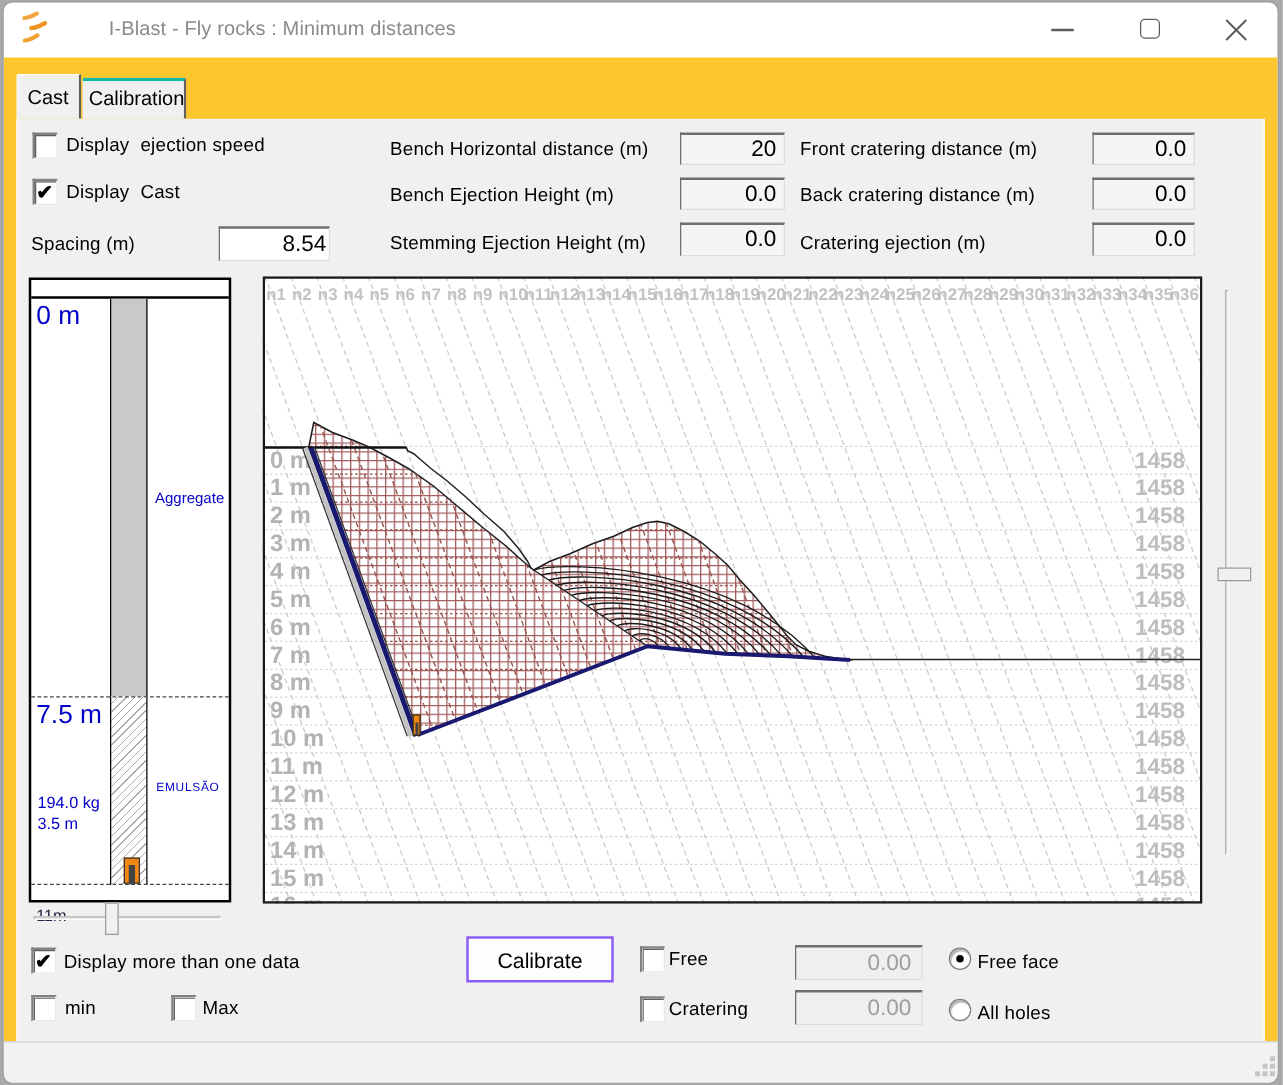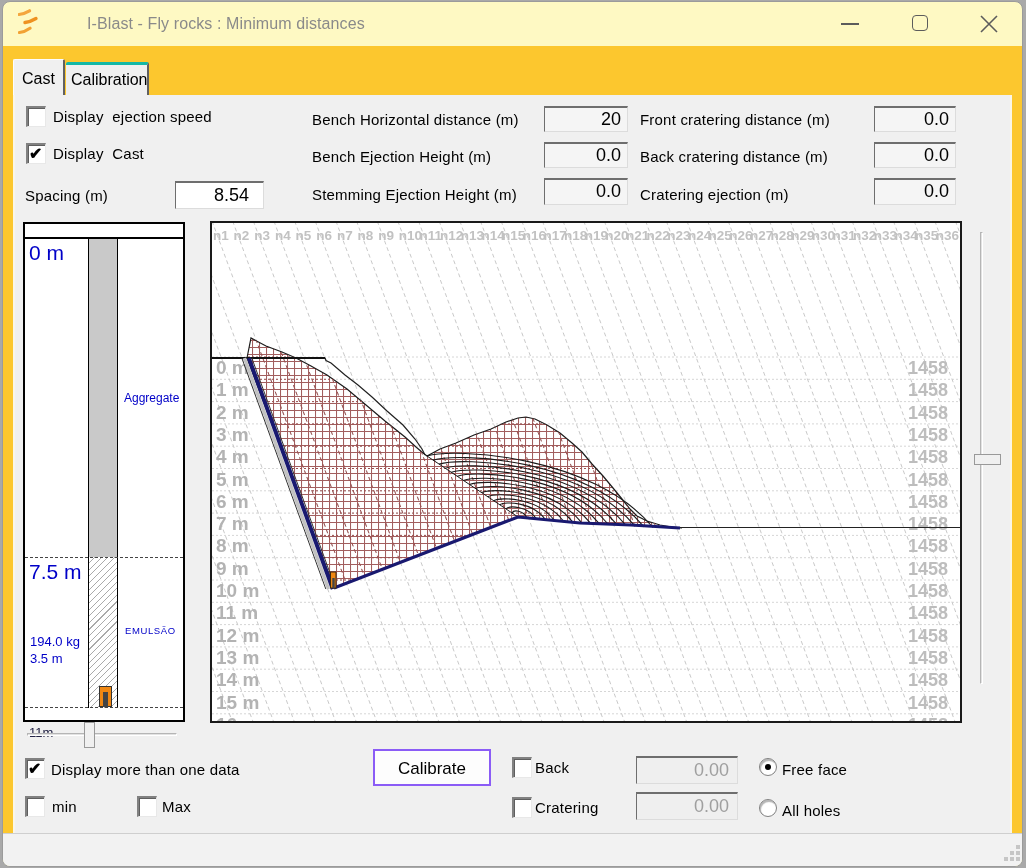--- a/index.html
+++ b/index.html
@@ -1,15 +1,15 @@
 <!DOCTYPE html>
 <html><head><meta charset="utf-8"><style>
 *{margin:0;padding:0;box-sizing:border-box;-webkit-font-smoothing:antialiased}
 html,body{width:1026px;height:868px;overflow:hidden;background:#a9a9a9;font-family:"Liberation Sans",sans-serif}
-#win{position:absolute;left:2px;top:1px;width:1021px;height:866px;background:#fef9c3;border:1px solid #9b9b9b;border-radius:8px;overflow:hidden}
+#win{position:absolute;left:2px;top:1px;width:1021px;height:866px;background:#ffffff;border:1px solid #9b9b9b;border-radius:8px;overflow:hidden}
 .abs{position:absolute}
 .lbl{position:absolute;font-size:15px;letter-spacing:0.2px;color:#000;white-space:pre;line-height:17px}
 .cb{position:absolute;width:20px;height:21px;background:#fff;border-top:2.5px solid #818181;border-left:2.5px solid #818181;border-right:1px solid #e8e8e8;border-bottom:1px solid #e8e8e8;box-shadow:inset 1px 1px 0 #5f5f5f}
 .cb .ck{position:absolute;left:1px;top:-1px;font-size:16px;font-weight:bold;color:#000}
 .tb{position:absolute;background:#f5f5f5;border-top:2px solid #6e6e6e;border-left:1.5px solid #6e6e6e;border-right:1px solid #dcdcdc;border-bottom:1px solid #dcdcdc;font-size:18px;text-align:right;color:#000}
 .btn{position:absolute;background:#fdfdfd;border:2px solid #8b5cf6;font-size:17px;color:#000;text-align:center}
 .rad{position:absolute;width:18px;height:18px;border-radius:50%;background:#fff;border:1px solid #808080;box-shadow:inset 1px 2px 1px rgba(120,120,120,0.55)}
 .rad .dot{position:absolute;left:5px;top:5px;width:6px;height:6px;border-radius:50%;background:#000}
 </style></head>
 <body>
@@ -49,21 +49,21 @@
       </g>
     </svg>
 
  <div class="cb" style="left:23px;top:104px"></div>
  <div class="lbl" style="left:50px;top:106px">Display  ejection speed</div>
  <div class="cb" style="left:23px;top:141px">
       <span class="ck">✔</span>
     </div>
  <div class="lbl" style="left:50px;top:143px">Display  Cast</div>
  <div class="lbl" style="left:22px;top:185px">Spacing (m)</div>
- <div class="tb" style="left:172px;top:179px;width:89px;height:28px;background:#fff;line-height:24px;padding-right:14px">8.54</div>
+ <div class="tb" style="left:172px;top:179px;width:89px;height:28px;background:#fff;line-height:24px;padding-right:2px">8.54</div>
 
  <div class="lbl" style="left:309px;top:109px">Bench Horizontal distance (m)</div>
  <div class="lbl" style="left:309px;top:146px">Bench Ejection Height (m)</div>
  <div class="lbl" style="left:309px;top:184px">Stemming Ejection Height (m)</div>
  <div class="tb" style="left:541px;top:104px;width:84px;height:26px;line-height:22px;padding-right:6px">20</div>
  <div class="tb" style="left:541px;top:140px;width:84px;height:26px;line-height:22px;padding-right:6px">0.0</div>
  <div class="tb" style="left:541px;top:176px;width:84px;height:27px;line-height:23px;padding-right:6px">0.0</div>
  <div class="lbl" style="left:637px;top:109px">Front cratering distance (m)</div>
  <div class="lbl" style="left:637px;top:146px">Back cratering distance (m)</div>
  <div class="lbl" style="left:637px;top:184px">Cratering ejection (m)</div>
@@ -204,21 +204,21 @@
  <div class="cb" style="left:22px;top:756px">
       <span class="ck">✔</span>
     </div>
  <div class="lbl" style="left:48px;top:759px">Display more than one data</div>
  <div class="cb" style="left:22px;top:794px"></div>
  <div class="lbl" style="left:49px;top:796px">min</div>
  <div class="cb" style="left:134px;top:794px"></div>
  <div class="lbl" style="left:159px;top:796px">Max</div>
  <div class="btn" style="left:370px;top:747px;width:118px;height:37px;line-height:35px">Calibrate</div>
  <div class="cb" style="left:509px;top:755px"></div>
- <div class="lbl" style="left:532px;top:757px">Back</div>
+ <div class="lbl" style="left:532px;top:757px">Free</div>
  <div class="cb" style="left:509px;top:795px"></div>
  <div class="lbl" style="left:532px;top:797px">Cratering</div>
  <div class="tb" style="left:633px;top:754px;width:102px;height:28px;line-height:24px;padding-right:8px;background:#efefef;color:#9f9f9f">0.00</div>
  <div class="tb" style="left:633px;top:790px;width:102px;height:28px;line-height:24px;padding-right:8px;background:#efefef;color:#9f9f9f">0.00</div>
  <div class="rad" style="left:756px;top:756px">
       <span class="dot"></span>
     </div>
  <div class="lbl" style="left:779px;top:759px">Free face</div>
  <div class="rad" style="left:756px;top:797px"></div>
  <div class="lbl" style="left:779px;top:800px">All holes</div>

